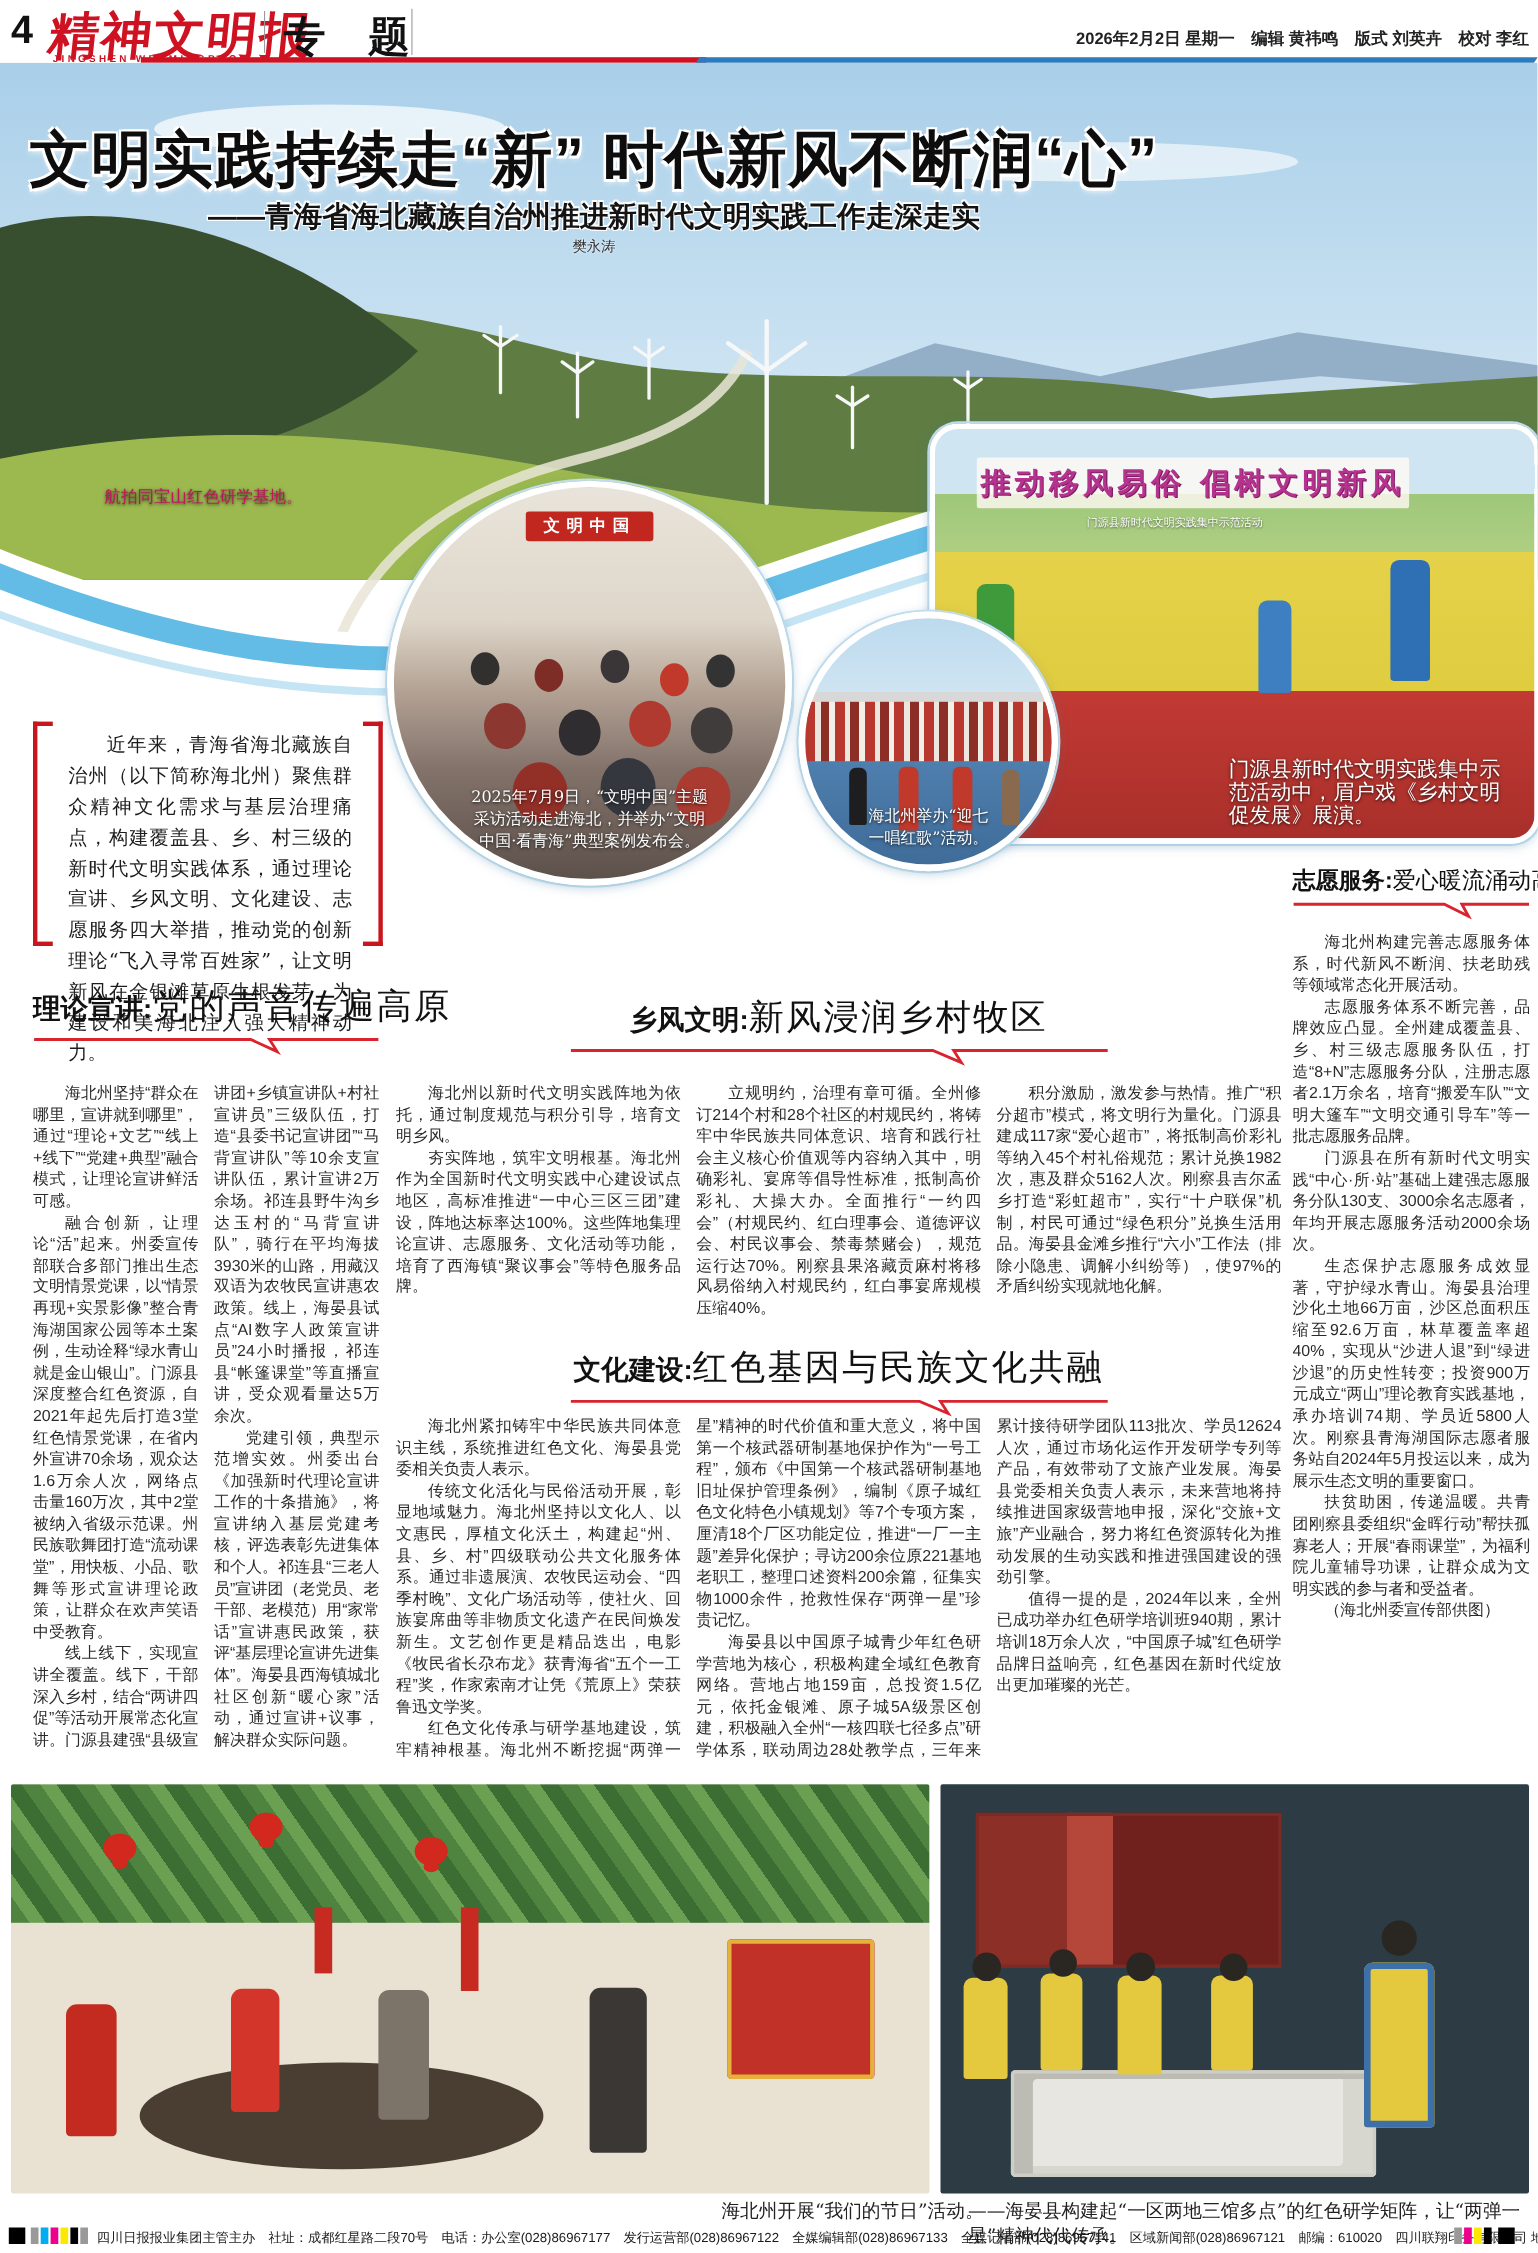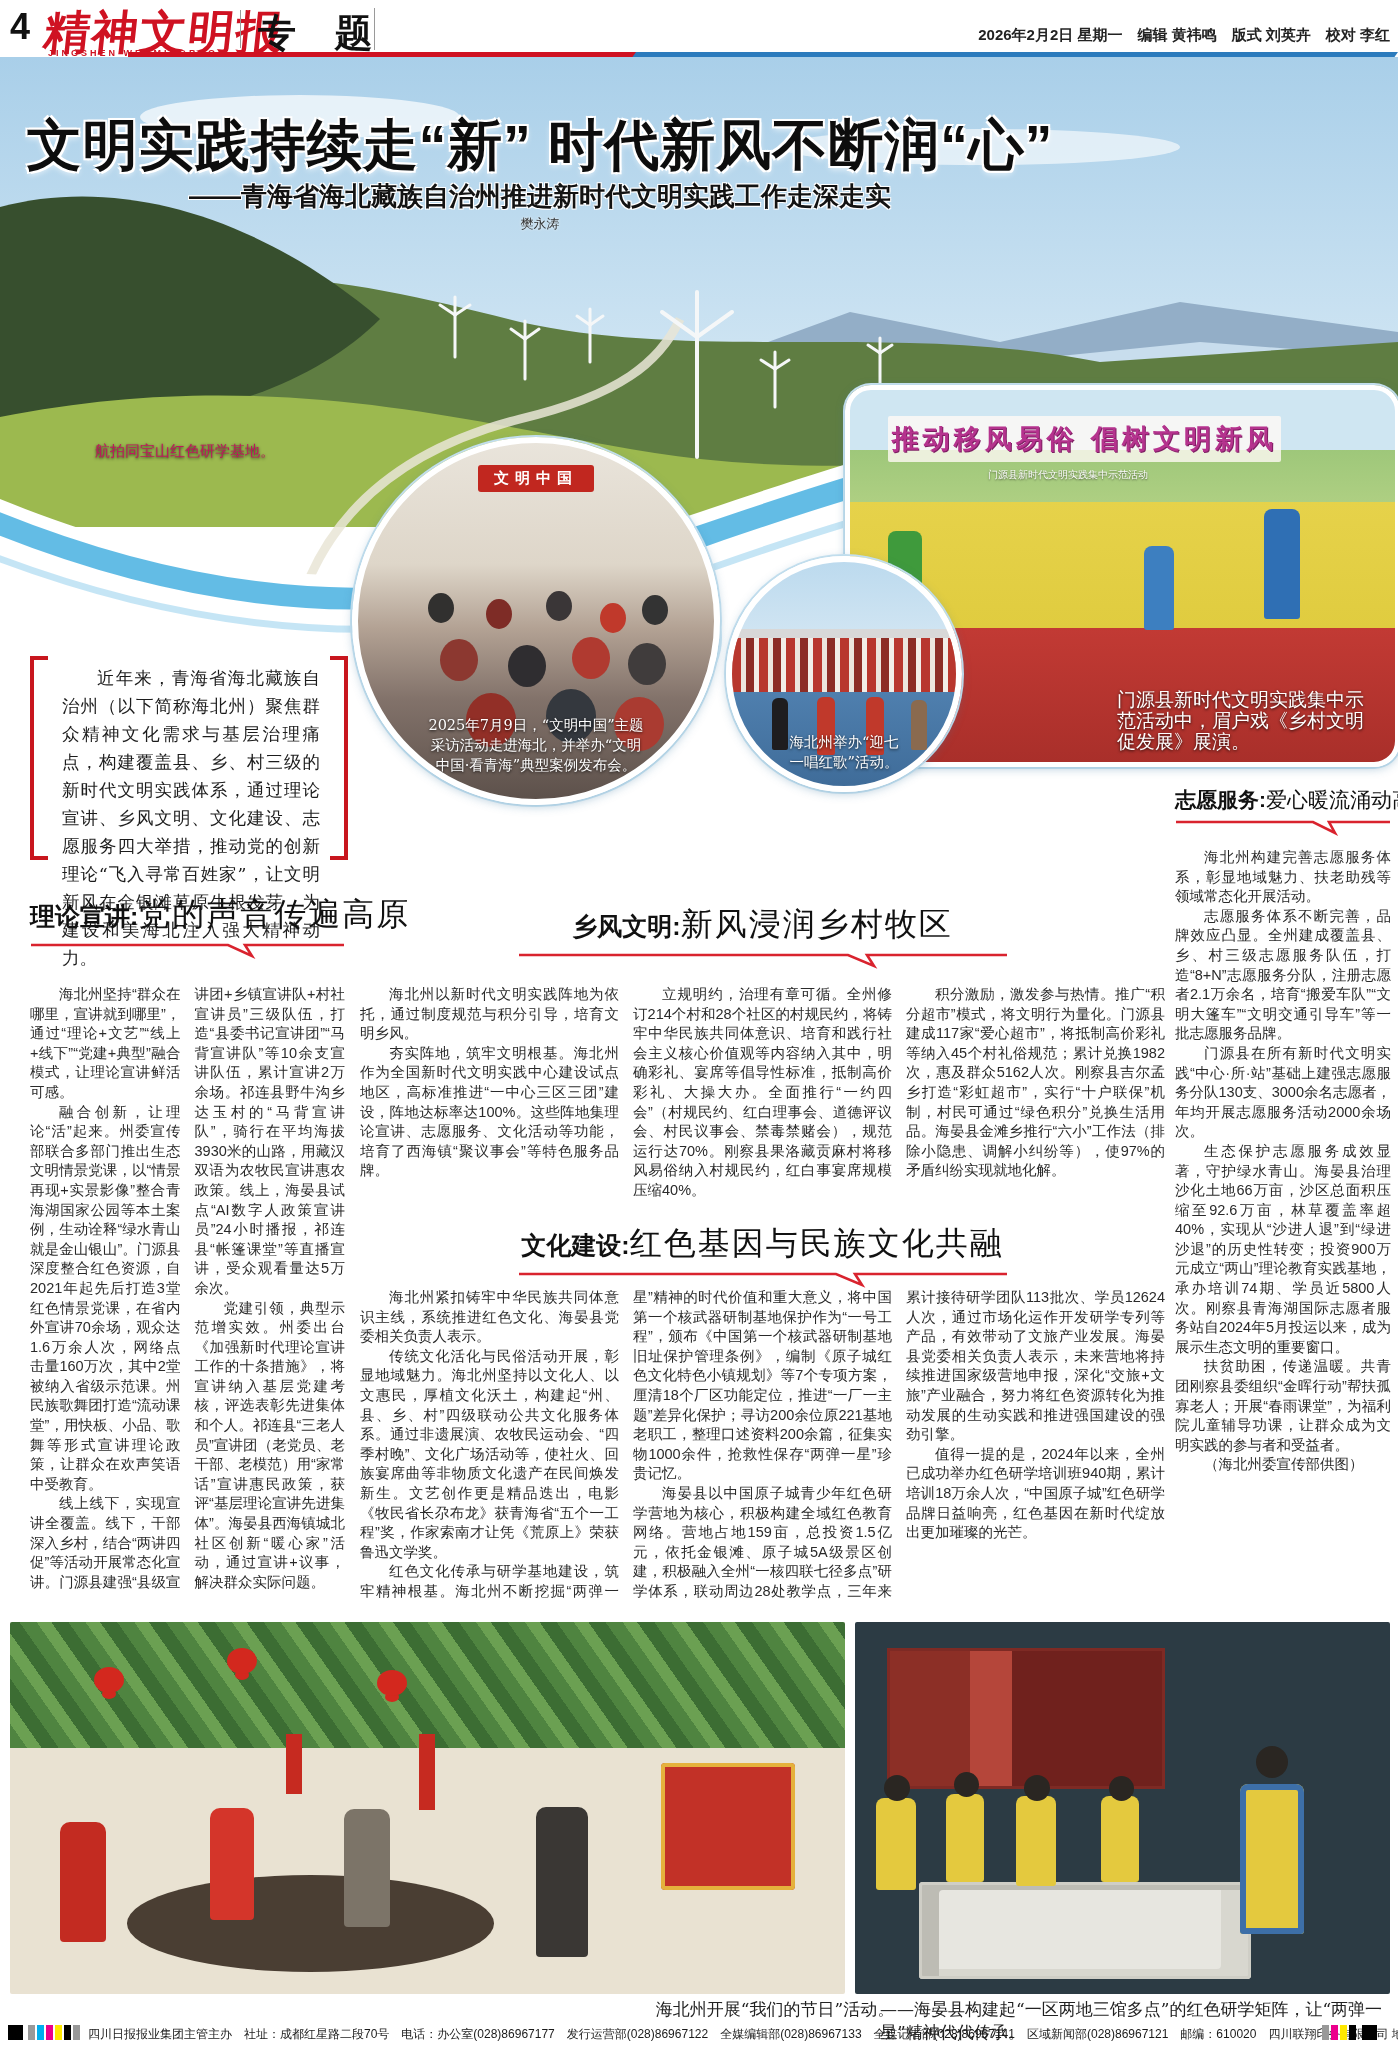--- a/index.html
+++ b/index.html
@@ -267,21 +267,21 @@
       <p class="para">值得一提的是，2024年以来，全州已成功举办红色研学培训班940期，累计培训18万余人次，“中国原子城”红色研学品牌日益响亮，红色基因在新时代绽放出更加璀璨的光芒。</p>
     </div>
 
   <div class="abs sec-head" style="left:1175px;top:786px;width:216px">
     <span class="sh-bold" style="font-size:21px">志愿服务:</span><span class="sh-kai" style="font-size:21px;letter-spacing:0">爱心暖流涌动高原</span>
     <svg class="sec-rule" width="216" height="18">
         <path d="M1,4 H138 L160,15 L154,4 H215" fill="none" stroke="#d9232e" stroke-width="2.6"></path>
       </svg>
   </div>
   <div class="abs body-cols" style="left:1175px;top:848px;width:216px;height:758px;column-count:1">
-      <p class="para">海北州构建完善志愿服务体系，彰显地域魅力、扶老助残等领域常态化开展活动。</p>
+      <p class="para">海北州构建完善志愿服务体系，时代新风不断润、扶老助残等领域常态化开展活动。</p>
       <p class="para">志愿服务体系不断完善，品牌效应凸显。全州建成覆盖县、乡、村三级志愿服务队伍，打造“8+N”志愿服务分队，注册志愿者2.1万余名，培育“搬爱车队”“文明大篷车”“文明交通引导车”等一批志愿服务品牌。</p>
       <p class="para">门源县在所有新时代文明实践“中心·所·站”基础上建强志愿服务分队130支、3000余名志愿者，年均开展志愿服务活动2000余场次。</p>
       <p class="para">生态保护志愿服务成效显著，守护绿水青山。海晏县治理沙化土地66万亩，沙区总面积压缩至92.6万亩，林草覆盖率超40%，实现从“沙进人退”到“绿进沙退”的历史性转变；投资900万元成立“两山”理论教育实践基地，承办培训74期、学员近5800人次。刚察县青海湖国际志愿者服务站自2024年5月投运以来，成为展示生态文明的重要窗口。</p>
       <p class="para">扶贫助困，传递温暖。共青团刚察县委组织“金晖行动”帮扶孤寡老人；开展“春雨课堂”，为福利院儿童辅导功课，让群众成为文明实践的参与者和受益者。</p>
       <p class="para">（海北州委宣传部供图）</p>
     </div>
 
   <div class="abs photo festival">
     <div class="trellis"></div>
     <div class="lantern" style="left:10%;top:12%"></div>

